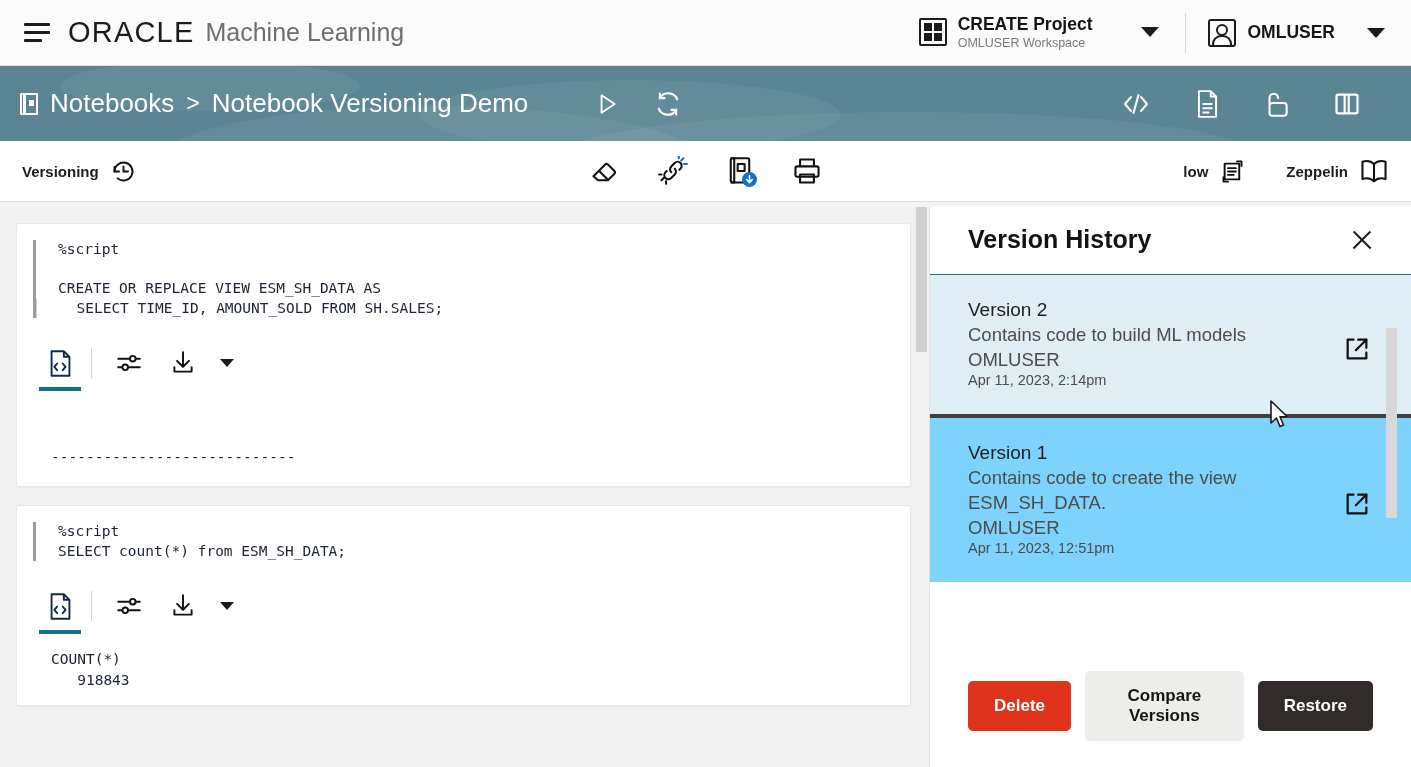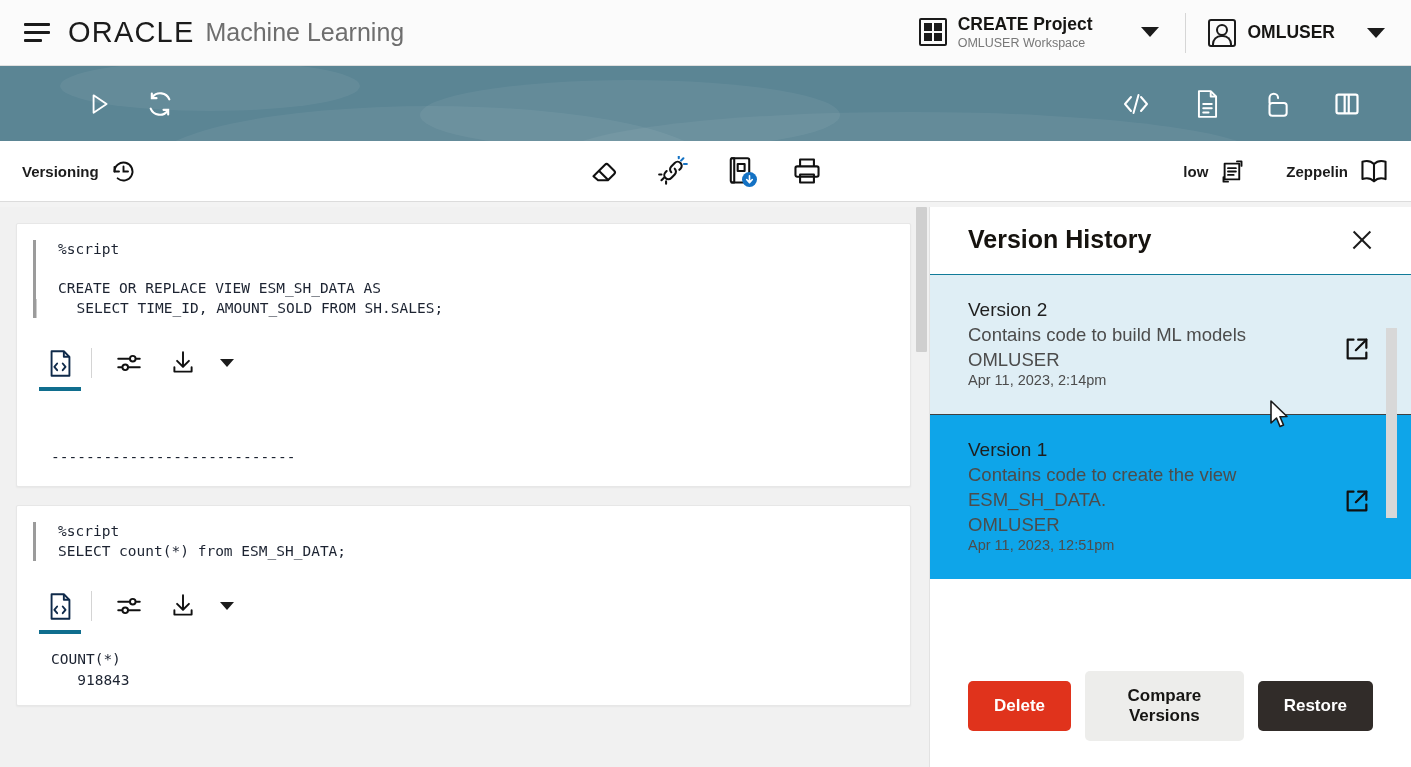--- a/index.html
+++ b/index.html
@@ -120,21 +120,21 @@
   #vh-close { margin-left: auto; width: 26px; height: 26px; position: relative; cursor: pointer; }
   #vh-close::before, #vh-close::after { content:""; position: absolute; left: 1px; top: 12px;
     width: 24px; height: 2.3px; background: #1b1b1b; }
   #vh-close::before { transform: rotate(45deg); }
   #vh-close::after { transform: rotate(-45deg); }
 
   #vh-list { flex: 1; overflow: hidden; position: relative; }
   .vh-item { display: flex; padding: 22px 40px 26px 38px; position: relative;
     border-top: 1px solid #117b99; cursor: pointer; }
   .vh-item.selected { background: #dfeef5; }
-  .vh-item.plain { border-top: 1px solid #404040; background: #0ea5e9; }
+  .vh-item.plain { border-top: 4px solid #404040; background: #7dd3fc; }
   .vh-body { max-width: 300px; }
   .vh-ver { font-size: 19px; color: #1e1e1e; line-height: 25px; }
   .vh-desc { font-size: 18.5px; color: #4c4c4c; line-height: 25px; }
   .vh-user { font-size: 18.5px; color: #4c4c4c; line-height: 25px; }
   .vh-date { font-size: 14.5px; color: #4c4c4c; }
   .vh-ext { margin-left: auto; width: 28px; height: 28px; align-self: center;
     margin-top: 12px; cursor: pointer; }
 
   #vh-scroll { position: absolute; right: 14px; top: 54px; width: 11px; height: 190px;
     background: #d8d8d8; cursor: pointer; }
@@ -185,20 +185,26 @@
     </div>
   </div>
 </div>
 
 <div id="crumb-bar">
   <div class="wave w1"></div>
     <div class="wave w2"></div>
   <div class="wave w3"></div>
     <div class="wave w4"></div>
 
+  <div class="crumb-inner">
+    <span class="nb-icon"></span>
+    <span class="crumb-link">Notebooks</span>
+    <span class="crumb-sep">&gt;</span>
+    <span class="crumb-current">Notebook Versioning Demo</span>
+  </div>
 
   <div class="crumb-actions">
     <span class="ci">
       <svg width="26" height="26" viewBox="0 0 24 24">
           <path d="M7 4 L19 12 L7 20 Z" fill="none" stroke="#fff" stroke-width="1.7" stroke-linejoin="round"></path>
         </svg>
     </span>
     <span class="ci">
       <svg width="28" height="28" viewBox="0 0 24 24" fill="none" stroke="#fff" stroke-width="1.8" stroke-linecap="round">
         <path d="M20 8a8.5 8.5 0 0 0-14.5-2"></path>

